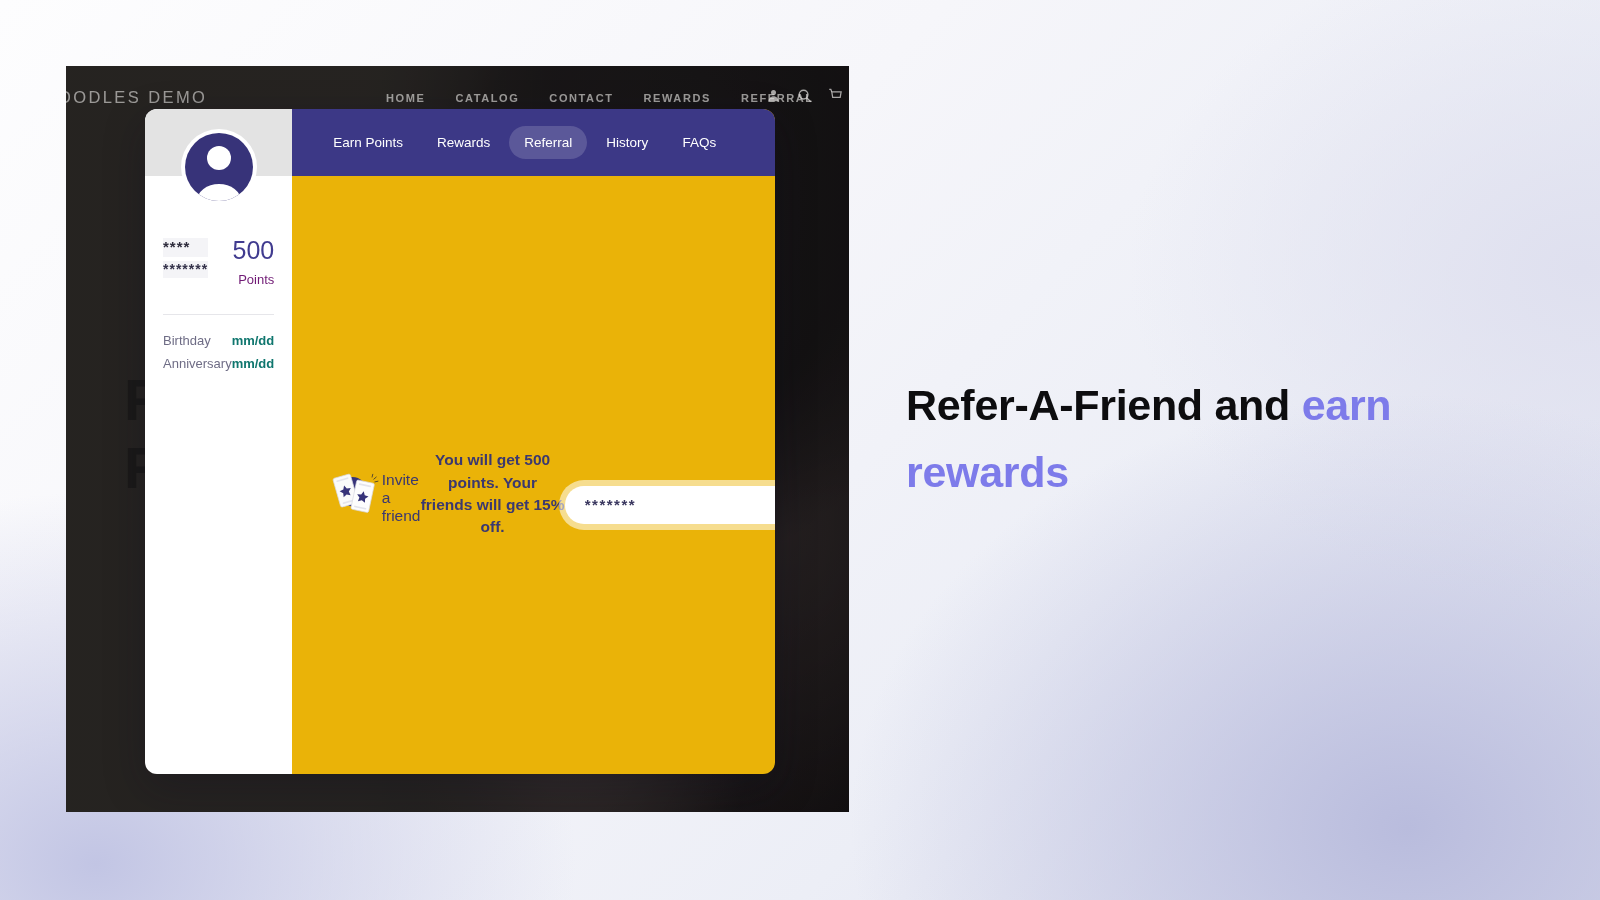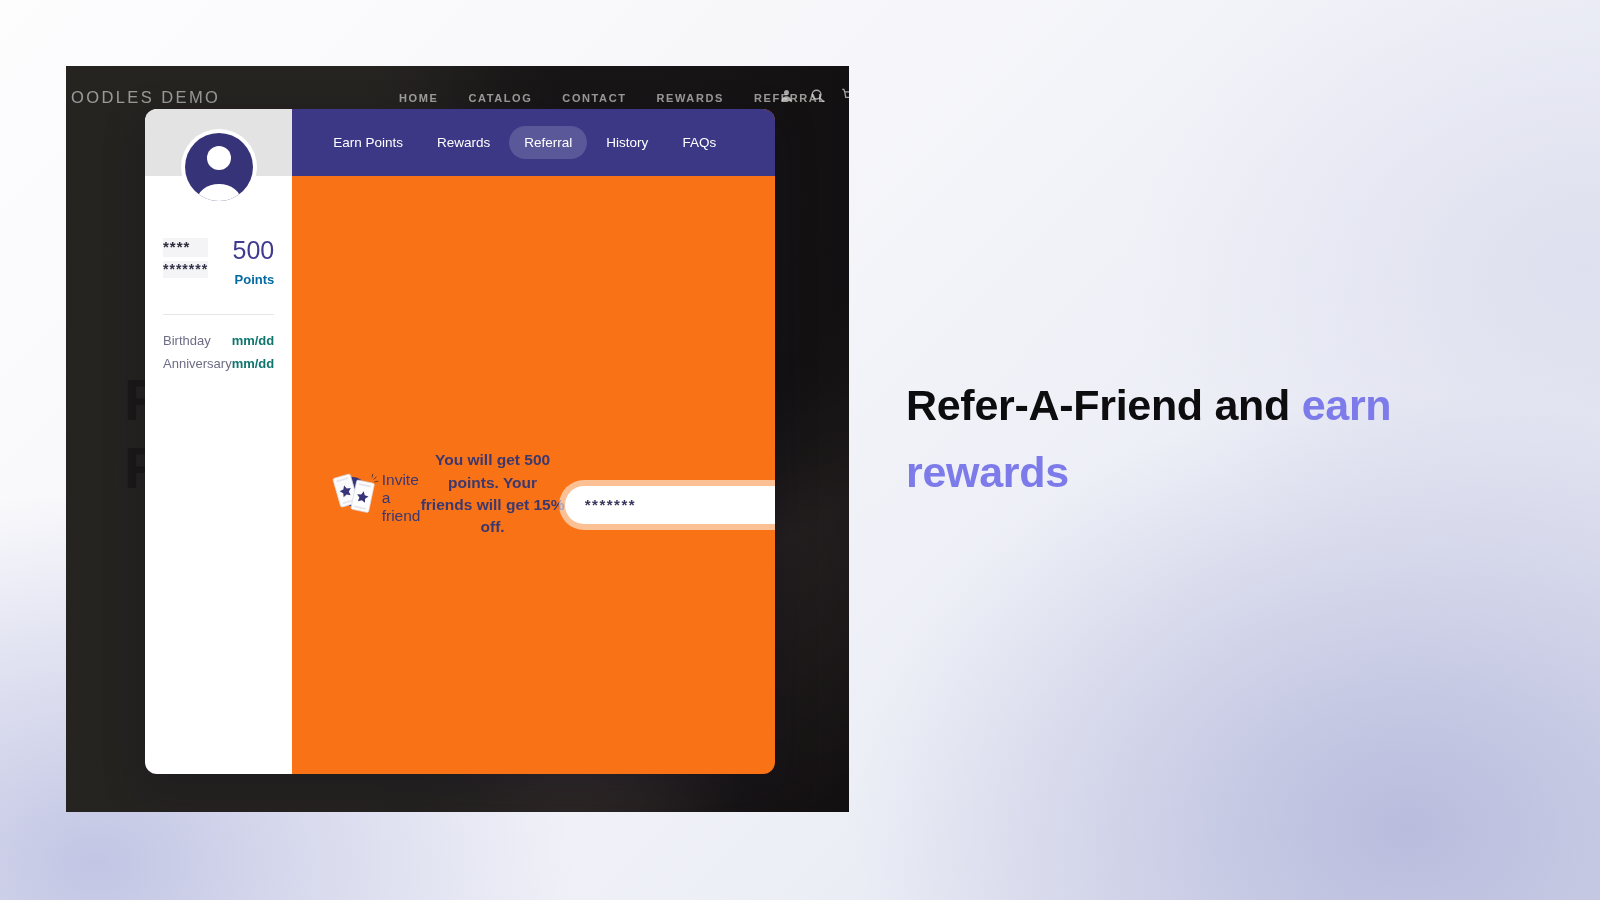--- a/index.html
+++ b/index.html
@@ -33,21 +33,21 @@
   }
   .photo::after {
     content: "";
     position: absolute; inset: 0;
     background: linear-gradient(90deg, rgba(45,43,40,.96) 0%, rgba(45,43,40,.92) 38%, rgba(30,27,28,.55) 62%, rgba(16,14,15,.35) 100%);
   }
   .shot-dim { position: absolute; inset: 0; background: rgba(20,18,18,.30); }
 
   
   .store-header {
-    position: absolute; left: 13px; top: 0; width: 100%; height: 68px;
+    position: absolute; left: 0; top: 0; width: 100%; height: 68px;
     display: flex; align-items: center; z-index: 5; padding-left: 29px;
   }
   .store-logo {
     position: absolute; left: -8px; top: 22px;
     font-size: 16.5px; letter-spacing: 2.4px; font-weight: 500;
     color: rgba(228,226,224,.62);
   }
   .store-nav {
     position: absolute; left: 320px; top: 26px;
     display: flex; gap: 30px; align-items: center; justify-content: center;
@@ -109,32 +109,32 @@
   .ident-name {
     font-size: 15px; letter-spacing: 1px; color: #2f2d3d;
     font-weight: 700; background: #f4f4f7; line-height: 1.25;
   }
   .ident-sub {
     font-size: 14px; letter-spacing: 1px; color: #34324a;
     font-weight: 700; background: #f4f4f7; margin-top: 4px; line-height: 1.25;
   }
   .pts-wrap { text-align: right; }
   .pts-val { font-size: 25px; color: #403b8f; font-weight: 400; line-height: 1; }
-  .pts-label { font-size: 13px; color: #0369a1; margin-top: 9px; font-weight: bold; }
+  .pts-label { font-size: 13px; color: #701a75; margin-top: 9px; }
   .side-div { height: 1px; background: #e6e6ea; margin: 27px 0 14px 0; }
   .kv { display: flex; justify-content: space-between; font-size: 13px; padding: 4px 0; }
   .kv-k { color: #6e6c85; }
   .kv-v { color: #0f766e; font-weight: 700; }
 
   .powered { margin-top: auto; padding: 0 0 26px 26px; }
   .powered-lbl { font-size: 11.5px; color: #a3a2ad; letter-spacing: .2px; }
   .powered-brand { font-size: 25px; color: #111; font-weight: 600; letter-spacing: -.7px; margin-top: 1px; }
 
   
-  .panel { flex: 1; background: #f97316; display: flex; flex-direction: column; position: relative; }
+  .panel { flex: 1; background: #eab308; display: flex; flex-direction: column; position: relative; }
   .tabs {
     height: 67px; background: #3c3886;
     display: flex; align-items: center; gap: 4px; padding-left: 26px;
     position: relative;
   }
   .tab {
     font-size: 13.5px; color: #fff; padding: 9px 15px; border-radius: 20px;
     cursor: pointer; white-space: nowrap;
   }
   .tab.active { background: rgba(255,255,255,.16); }

